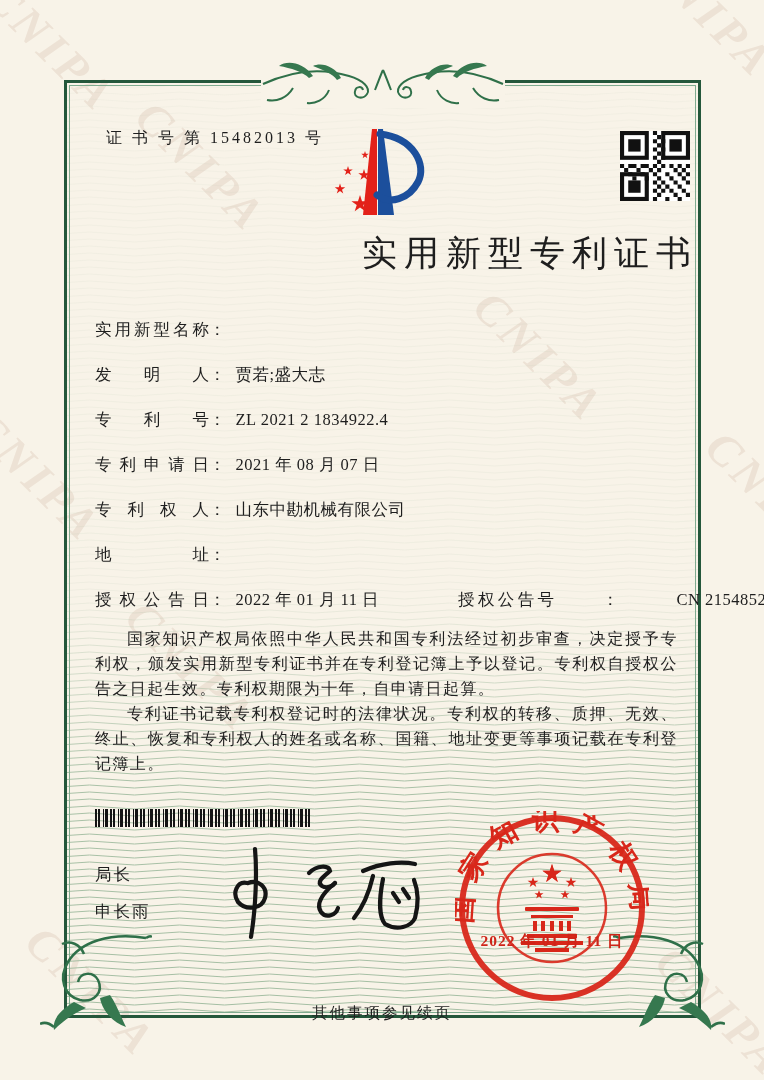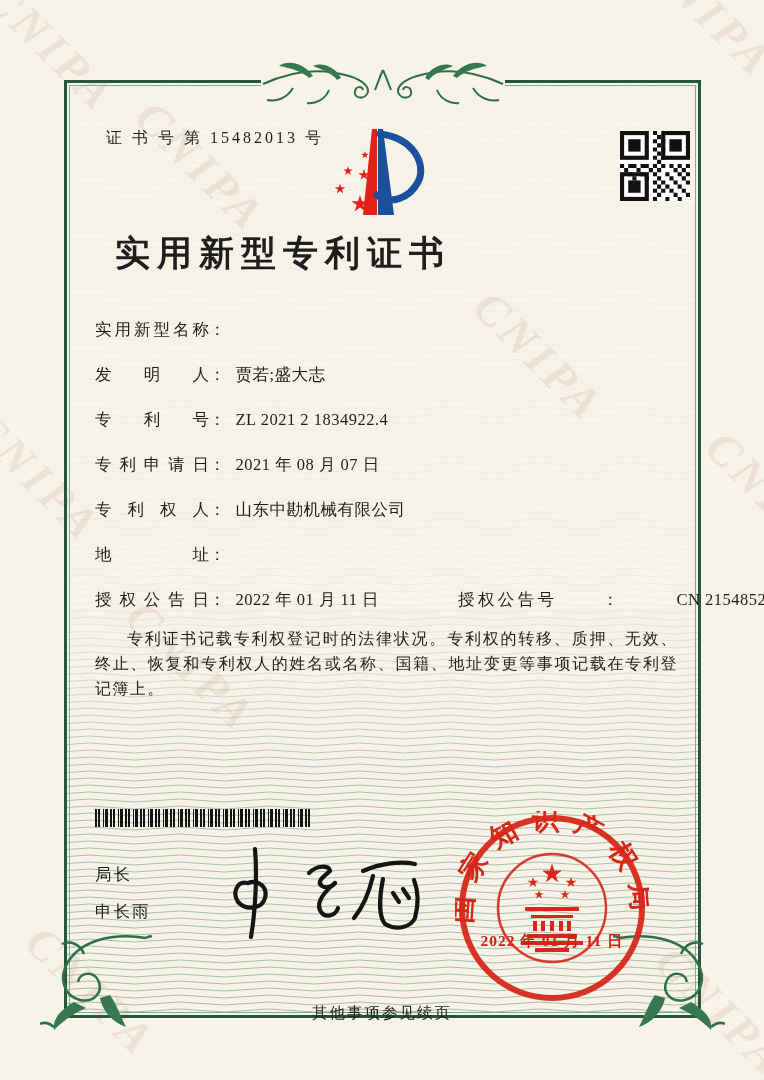--- a/index.html
+++ b/index.html
@@ -17,22 +17,22 @@
   
   .orn-top{position:absolute;left:50%;top:-25px;transform:translateX(-50%);
            width:244px;height:50px;background:#f8f3e8;}
   .orn-corner{position:absolute;width:112px;height:100px;}
   .orn-bl{left:-27px;bottom:-15px;}
   .orn-br{right:-27px;bottom:-15px;transform:scaleX(-1);}
   
   .cert-no{position:absolute;left:28px;top:45px;font-size:16px;letter-spacing:3px;margin-left:11px;}
   .logo{position:absolute;left:253px;top:40px;width:112px;height:98px;}
   .qr{position:absolute;left:553px;top:48px;width:70px;height:70px;background:#fdfdfb;}
-  .title{position:absolute;left:0;right:0;top:147px;text-align:left;
-         font-size:35px;font-weight:bold;letter-spacing:7px;padding-left:48px;}
+  .title{position:absolute;left:0;right:0;top:147px;text-align:right;
+         font-size:35px;font-weight:normal;letter-spacing:7px;padding-left:48px;}
   .fields{position:absolute;left:28px;top:224px;right:26px;}
   .frow{height:45px;display:flex;align-items:center;font-size:16.5px;position:relative;}
   .flabel{width:114px;display:inline-block;text-align:justify;text-align-last:justify;}
   .fcolon{margin-right:10px;}
   .fvalue{letter-spacing:0.5px;white-space:nowrap;}
   .pair2{position:absolute;left:363px;display:flex;align-items:center;gap:48px;}
   .pair2 .flabel{width:96px;}
   .paras{position:absolute;left:28px;top:543px;width:583px;font-size:16px;
          line-height:25px;letter-spacing:1.4px;text-align:justify;}
   .paras p{margin:0;text-indent:2em;}
@@ -205,20 +205,21 @@
         <span class="fvalue">2022 年 01 月 11 日</span>
         <span class="pair2">
           <span class="flabel">授权公告号</span>
             <span class="fcolon">：</span>
           <span class="fvalue">CN 215485250 U</span>
         </span>
       </div>
     </div>
 
     <div class="paras">
+      <p>国家知识产权局依照中华人民共和国专利法经过初步审查，决定授予专利权，颁发实用新型专利证书并在专利登记簿上予以登记。专利权自授权公告之日起生效。专利权期限为十年，自申请日起算。</p>
       <p>专利证书记载专利权登记时的法律状况。专利权的转移、质押、无效、终止、恢复和专利权人的姓名或名称、国籍、地址变更等事项记载在专利登记簿上。</p>
     </div>
 
     <div class="barcode"></div>
 
     <div class="sig-title">局长</div>
     <div class="sig-name">申长雨</div>
     <svg class="sig-svg" viewBox="0 0 210 110">
       <g fill="none" stroke="#151515" stroke-width="4.2" stroke-linecap="round">
         <path d="M30,50 C20,48 15,60 21,69 C29,78 45,76 48,65 C51,54 41,46 31,50"></path>

